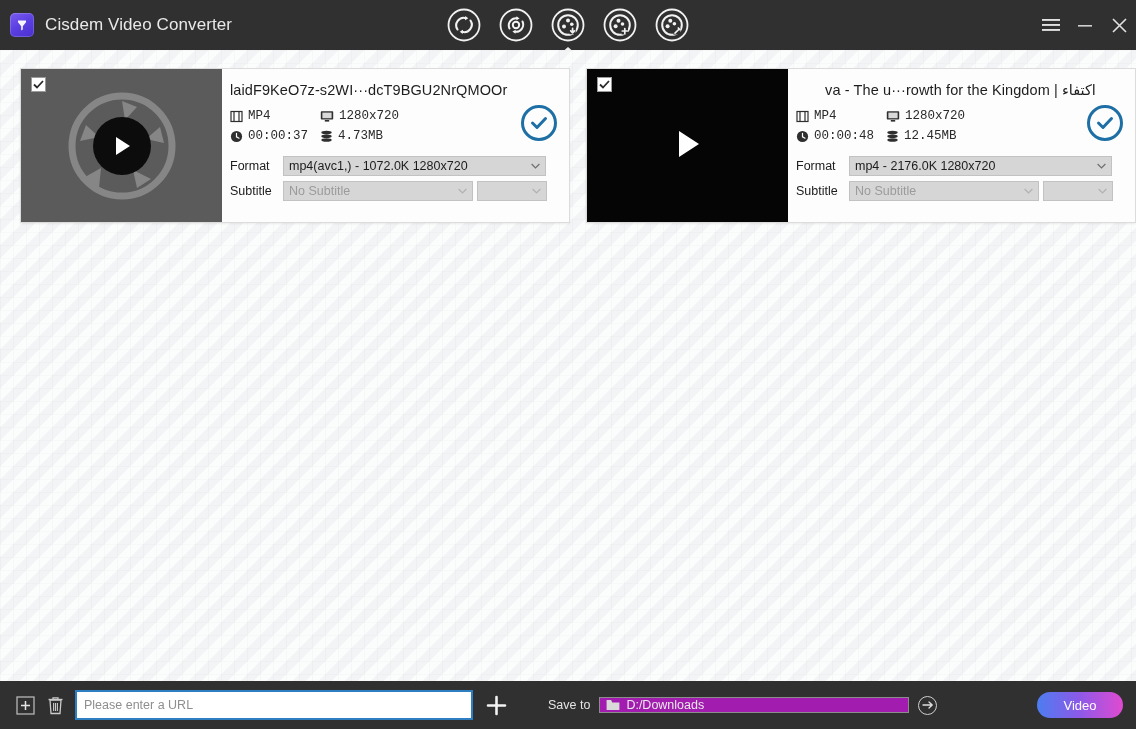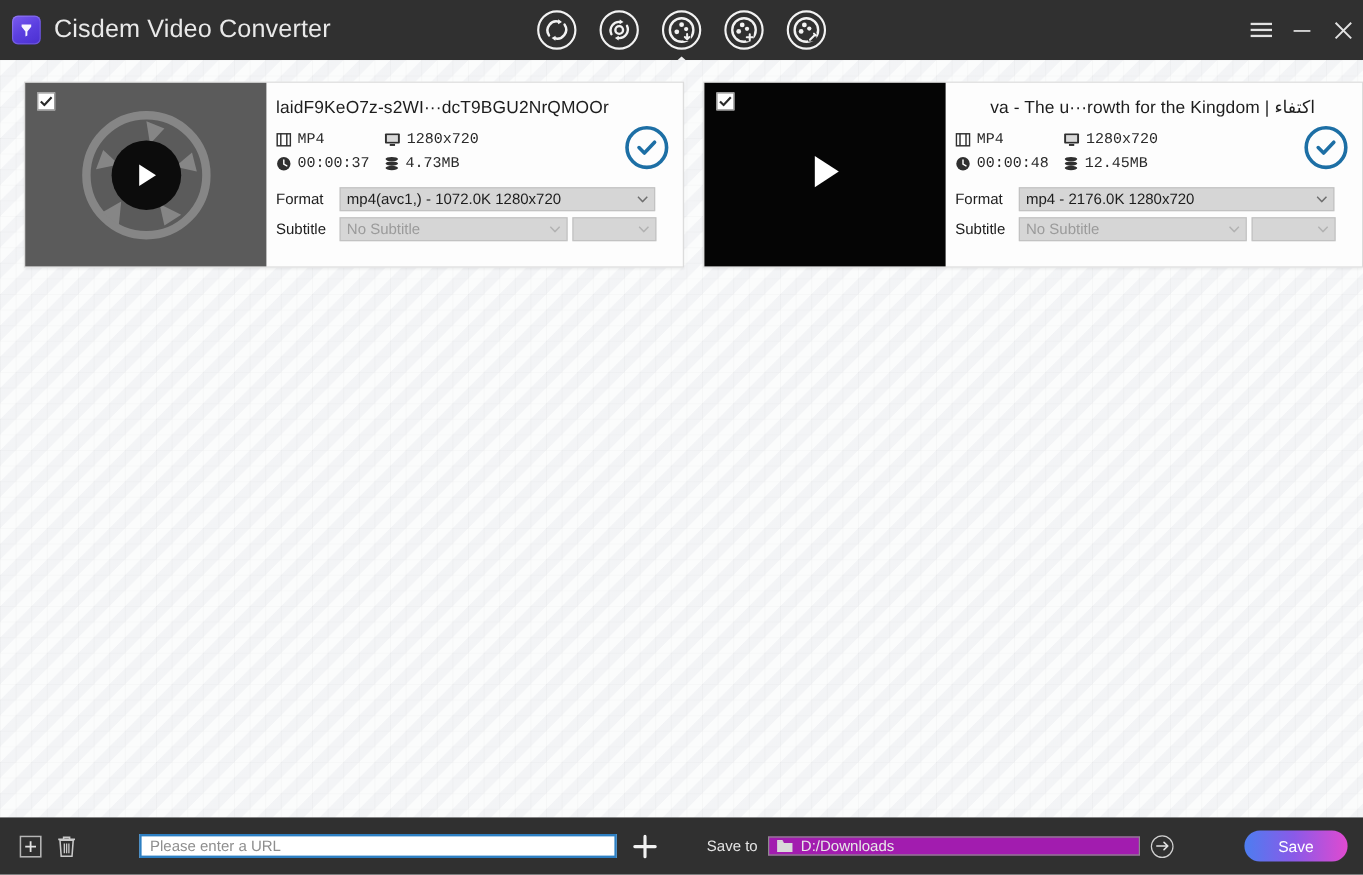--- a/index.html
+++ b/index.html
@@ -17,21 +17,21 @@
     display: flex; align-items: center; position: relative;
   }
   .logo {
     width: 24px; height: 24px; margin-left: 10px; border-radius: 5px;
     background: linear-gradient(150deg, #7b5cf0 0%, #5b3fe0 50%, #4a2fd0 100%);
     display: flex; align-items: center; justify-content: center;
     box-shadow: inset 0 0 0 1px rgba(255,255,255,.18);
   }
   .logo svg { display: block; }
   .app-title {
-    color: #e9e9e9; font-size: 21px; margin-left: 11px;
+    color: #e9e9e9; font-size: 17px; margin-left: 11px;
     letter-spacing: .1px; white-space: nowrap;
   }
   .tool-tabs {
     position: absolute; left: 50%; top: 0; transform: translateX(-50%);
     height: 50px; display: flex; align-items: center; gap: 14px;
   }
   .tool-tab {
     width: 38px; height: 38px; border-radius: 50%;
     display: flex; align-items: center; justify-content: center;
     position: relative; cursor: pointer;
@@ -136,25 +136,24 @@
     height: 48px; flex: 0 0 48px; background: #303030;
     display: flex; align-items: center; padding: 0 13px;
   }
   .icon-btn {
     width: 24px; height: 24px; display: flex; align-items: center;
     justify-content: center; cursor: pointer;
   }
   .icon-btn svg { display: block; }
   .url-wrap { margin-left: 8px; position: relative; }
   .url-input {
-    width: 398px; height: 20px; background: #fff;
+    width: 398px; height: 30px; background: #fff;
     border: 2px solid #2d7fc2; font-size: 12.5px; color: #111;
     padding: 0 6px 0 7px; outline: none;
     font-family: "Liberation Sans", sans-serif;
-    margin-left: 41px;
   }
   .url-input::placeholder { color: #8e8e8e; }
   .plus-big {
     margin-left: 11px; width: 24px; height: 24px; cursor: pointer;
     display: flex; align-items: center; justify-content: center;
   }
   .saveto-label { margin-left: 40px; color: #e4e4e4; font-size: 12.5px; }
   .path-box {
     margin-left: 9px; width: 310px; height: 16px; border: 1px solid #8c8c8c;
     background: #a21caf; display: flex; align-items: center;
@@ -487,16 +486,16 @@
         <path d="M0.6 1 H5 L6 2.4 H0.6 Z" fill="#d9d9d9"></path>
       </svg>
       <span class="path-text">D:/Downloads</span>
     </div>
     <div class="go-btn">
       <svg width="12" height="10" viewBox="0 0 12 10">
         <path d="M1 5 H10 M7 2 L10.2 5 L7 8" stroke="#e0e0e0" stroke-width="1.3" fill="none" stroke-linecap="round" stroke-linejoin="round"></path>
       </svg>
     </div>
 
-    <button class="start-btn">Save</button>
+    <button class="start-btn">Video</button>
   </div>
 
 </div>
 
 </body></html>

